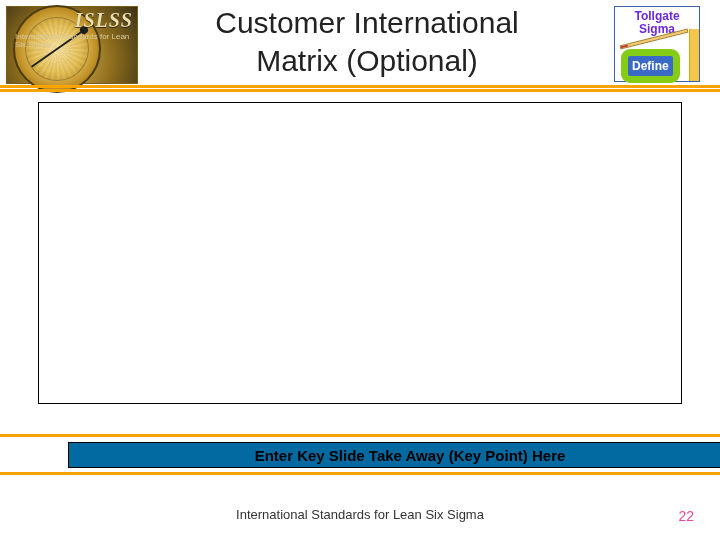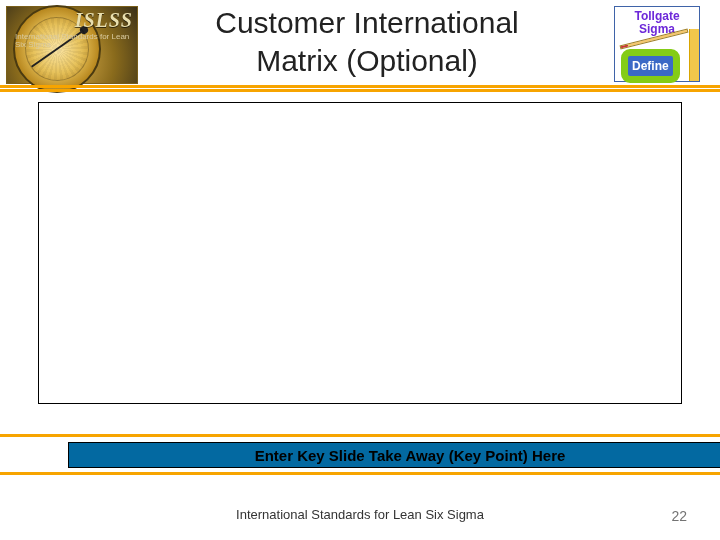--- a/index.html
+++ b/index.html
@@ -74,21 +74,21 @@
   .takeaway {
     position: absolute; left: 68px; top: 442px; width: 684px; height: 26px; background: #0369a1; border: 1.5px solid #000; display: flex; align-items: center; justify-content: center;
   }
   .takeaway .text { font-weight: bold; font-size: 15px; font-family: Arial, sans-serif; color: #000; }
 
   
   .footer-text {
     position: absolute; left: 0; right: 0; bottom: 18px; text-align: center; font-size: 13px; color: #333;
   }
   .page-number {
-    position: absolute; right: 33px; bottom: 16px; font-size: 14px; color: #737373;
+    position: absolute; right: 26px; bottom: 16px; font-size: 14px; color: #ec4899;
   }
 </style>
 </head>
 <body>
 
 <div class="slide">
   <div class="header">
     <div class="logo-left">
       <div class="compass">
         <div class="needle"></div>

